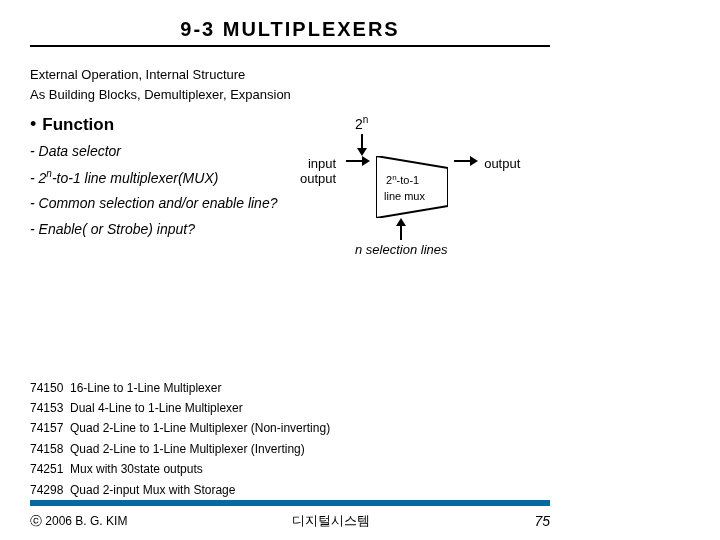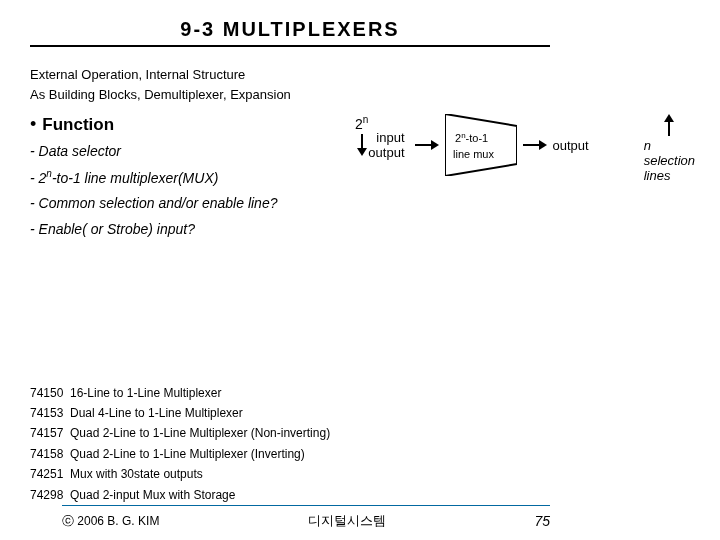--- a/index.html
+++ b/index.html
@@ -46,20 +46,21 @@
       flex: 1;
     }
     .left-col {
       flex: 1;
       display: flex;
       flex-direction: column;
     }
     .right-col {
       width: 260px;
       display: flex;
+      flex-direction: column;
       align-items: flex-start;
       padding-left: 10px;
     }
     .bullet-function {
       display: flex;
       align-items: center;
       margin-bottom: 4px;
     }
     .bullet {
       font-size: 18px;
@@ -93,23 +94,22 @@
     }
     .chip-desc {
       flex: 1;
     }
     .footer {
       display: flex;
       justify-content: space-between;
       align-items: center;
       margin-top: auto;
       padding-top: 6px;
-      border-top: 1px solid #0369a1;
+      border-top: 6px solid #0369a1;
       font-size: 12px;
-      margin-left: 32px;
     }
     .footer-center {
       font-size: 13px;
     }
     .footer-right {
       font-size: 14px;
       font-style: italic;
     }
     
     .v-arrow {
@@ -189,21 +189,21 @@
       <div style="display:flex; flex-direction:column; align-items:center; margin-left:55px; margin-bottom:0;">
 
         <div style="font-size:14px; margin-bottom:2px;">2<sup>n</sup></div>
 
         <div class="v-arrow">
           <div class="v-line" style="height:14px;"></div>
           <div class="v-arrowhead-down"></div>
         </div>
       </div>
 
-      <div style="display:flex; align-items:center; margin-top:0;gap:6px;">
+      <div style="display:flex; align-items:flex-start; margin-top:0;gap:6px;">
 
         <div style="display:flex; flex-direction:column; align-items:flex-end; margin-right:4px; font-size:13px;">
           <span>input</span>
           <span>output</span>
         </div>
 
         <div class="h-arrow">
           <div class="h-line" style="width:16px;"></div>
           <div class="h-arrowhead-right"></div>
         </div>

